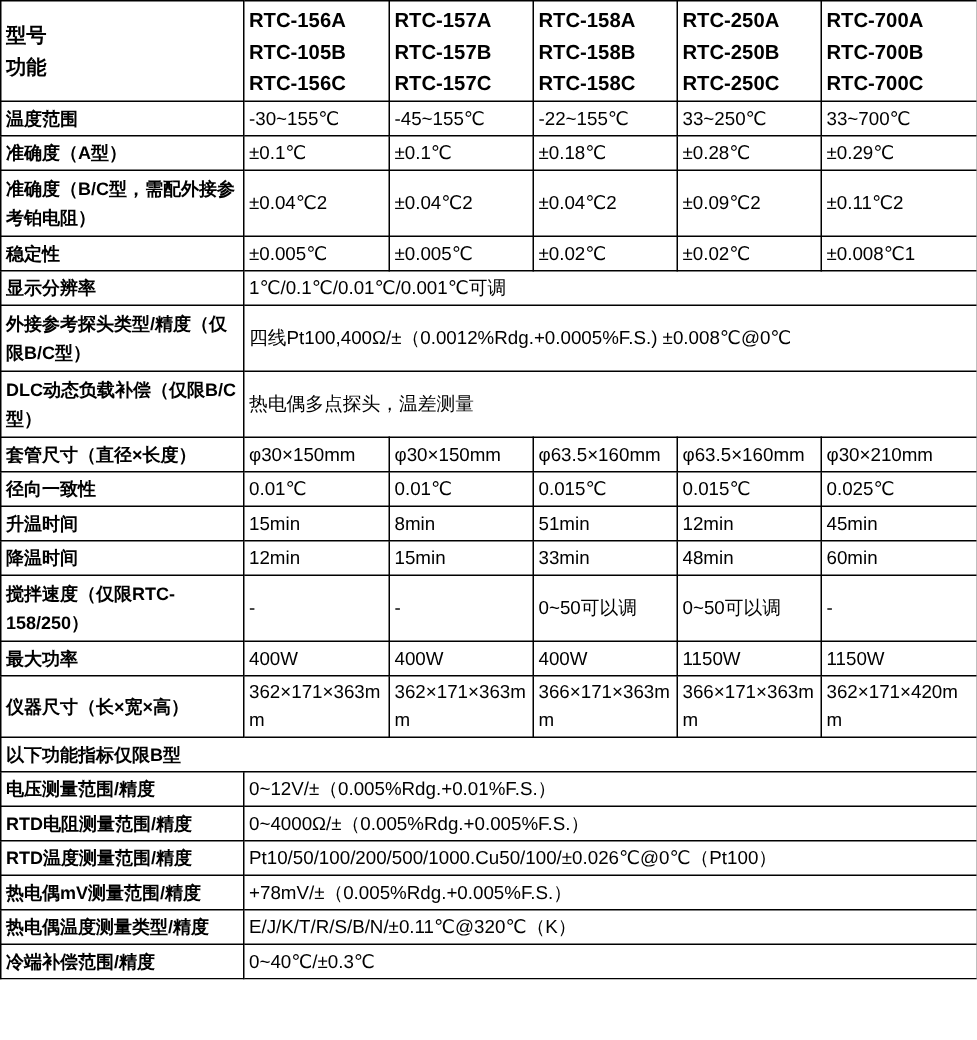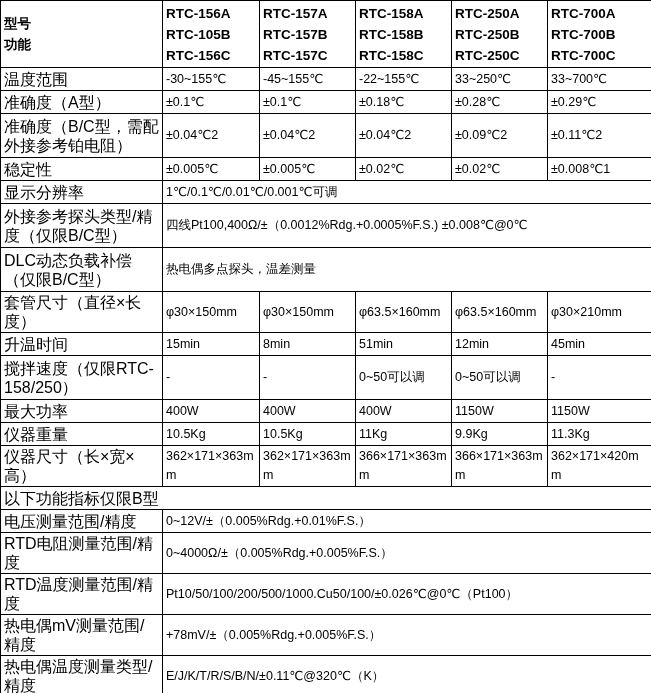--- a/index.html
+++ b/index.html
@@ -33,22 +33,22 @@
     font-size: 13.5px;
     line-height: 21px;
     height: 64px;
     vertical-align: middle;
   }
   th[data-name="corner-header"] {
     line-height: 24px;
   }
   
   td.lbl {
-    font-weight: normal;
-    font-size: 16px;
+    font-weight: bold;
+    font-size: 12px;
     line-height: 19px;
     margin-left: 44px;
   }
   
   td.val {
     font-weight: normal;
     font-size: 12.5px;
     line-height: 19px;
   }
   tr.std td { height: 20px; }
@@ -138,52 +138,60 @@
       </tr>
       <tr data-name="table-row" class="std">
         <td class="lbl" data-name="row-label">套管尺寸（直径×长度）</td>
         <td class="val" data-name="spec-value">φ30×150mm</td>
         <td class="val" data-name="spec-value">φ30×150mm</td>
         <td class="val" data-name="spec-value">φ63.5×160mm</td>
         <td class="val" data-name="spec-value">φ63.5×160mm</td>
         <td class="val" data-name="spec-value">φ30×210mm</td>
       </tr>
       <tr data-name="table-row" class="std">
+        <td class="lbl" data-name="row-label">径向一致性</td>
+        <td class="val" data-name="spec-value">0.01℃</td>
+        <td class="val" data-name="spec-value">0.01℃</td>
+        <td class="val" data-name="spec-value">0.015℃</td>
+        <td class="val" data-name="spec-value">0.015℃</td>
+        <td class="val" data-name="spec-value">0.025℃</td>
+      </tr>
+      <tr data-name="table-row" class="std">
         <td class="lbl" data-name="row-label">升温时间</td>
         <td class="val" data-name="spec-value">15min</td>
         <td class="val" data-name="spec-value">8min</td>
         <td class="val" data-name="spec-value">51min</td>
         <td class="val" data-name="spec-value">12min</td>
         <td class="val" data-name="spec-value">45min</td>
       </tr>
+      <tr data-name="table-row" class="std">
+        <td class="lbl" data-name="row-label">降温时间</td>
+        <td class="val" data-name="spec-value">12min</td>
+        <td class="val" data-name="spec-value">15min</td>
+        <td class="val" data-name="spec-value">33min</td>
+        <td class="val" data-name="spec-value">48min</td>
+        <td class="val" data-name="spec-value">60min</td>
+      </tr>
       <tr data-name="table-row" class="tall">
         <td class="lbl" data-name="row-label">搅拌速度（仅限RTC-158/250）</td>
         <td class="val" data-name="spec-value">-</td>
         <td class="val" data-name="spec-value">-</td>
         <td class="val" data-name="spec-value">0~50可以调</td>
         <td class="val" data-name="spec-value">0~50可以调</td>
         <td class="val" data-name="spec-value">-</td>
       </tr>
       <tr data-name="table-row" class="std">
         <td class="lbl" data-name="row-label">最大功率</td>
         <td class="val" data-name="spec-value">400W</td>
         <td class="val" data-name="spec-value">400W</td>
         <td class="val" data-name="spec-value">400W</td>
         <td class="val" data-name="spec-value">1150W</td>
         <td class="val" data-name="spec-value">1150W</td>
       </tr>
       <tr data-name="table-row" class="std">
-        <td class="lbl" data-name="row-label">仪器重量</td>
-        <td class="val" data-name="spec-value">10.5Kg</td>
-        <td class="val" data-name="spec-value">10.5Kg</td>
-        <td class="val" data-name="spec-value">11Kg</td>
-        <td class="val" data-name="spec-value">9.9Kg</td>
-        <td class="val" data-name="spec-value">11.3Kg</td>
-      </tr>
-      <tr data-name="table-row" class="std">
         <td class="lbl" data-name="row-label">仪器尺寸（长×宽×高）</td>
         <td class="val" data-name="spec-value">362×171×363mm</td>
         <td class="val" data-name="spec-value">362×171×363mm</td>
         <td class="val" data-name="spec-value">366×171×363mm</td>
         <td class="val" data-name="spec-value">366×171×363mm</td>
         <td class="val" data-name="spec-value">362×171×420mm</td>
       </tr>
       <tr data-name="section-row" class="std">
         <td class="lbl section" data-name="section-header" colspan="6">以下功能指标仅限B型</td>
       </tr>

